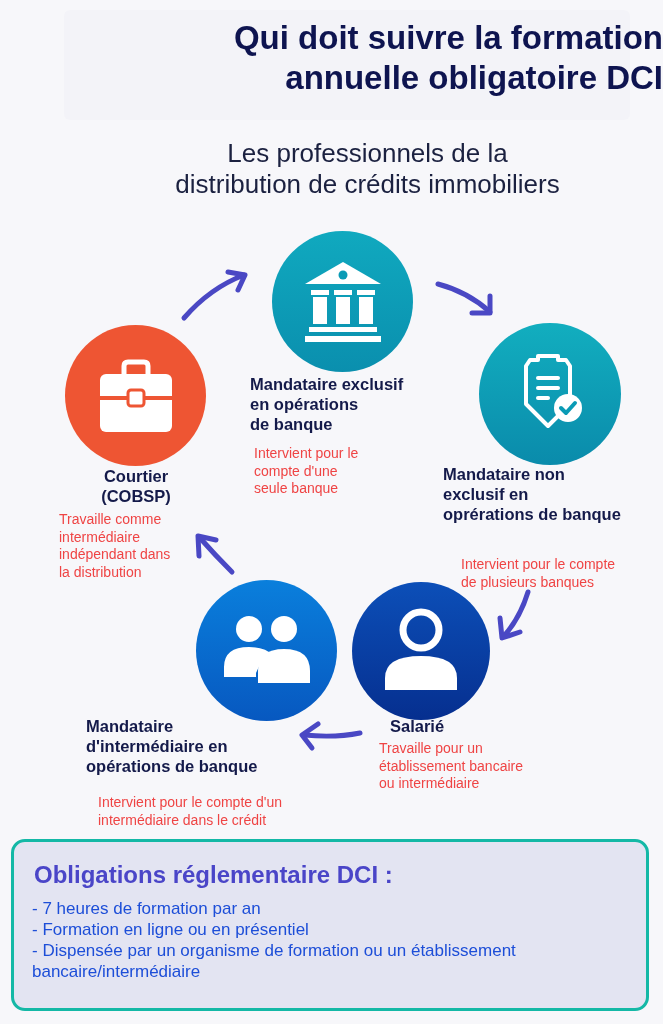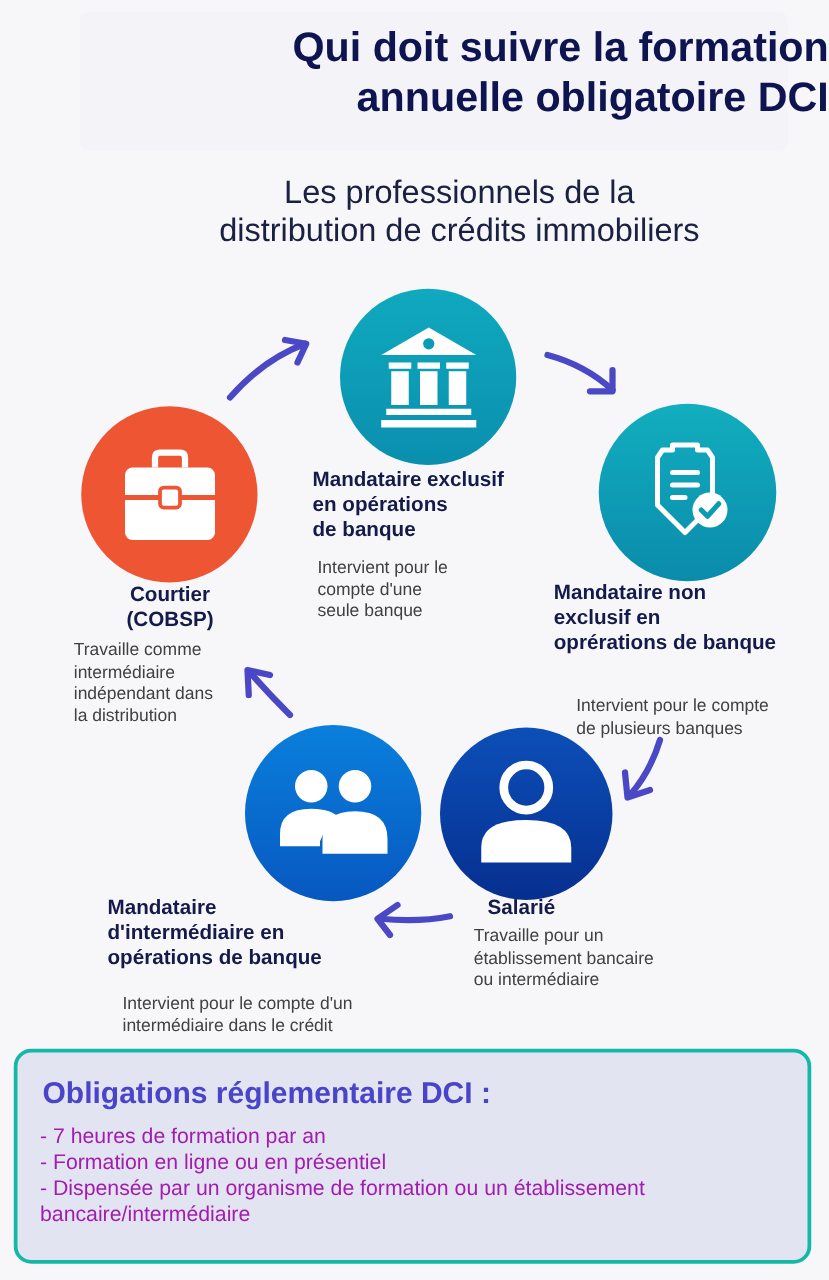--- a/index.html
+++ b/index.html
@@ -32,35 +32,35 @@
   .c-case { left: 65px; top: 325px; width: 141px; height: 141px;
     background: #ee5533; }
   .c-group { left: 196px; top: 580px; width: 141px; height: 141px;
     background: linear-gradient(180deg, #0a7fdc 0%, #0758c0 100%); }
   .c-user { left: 352px; top: 582px; width: 138px; height: 138px;
     background: linear-gradient(180deg, #0c4fb8 0%, #062f8f 100%); }
   .label {
     position: absolute; font-weight: bold; font-size: 16.5px; line-height: 20px; color: #141a4a;
   }
   .desc {
-    position: absolute; font-size: 14px; line-height: 17.5px; color: #404040;
+    position: absolute; font-size: 14px; line-height: 17.5px; color: #ef4444;
   }
   .arrow { position: absolute; }
   .obl-box {
     position: absolute; left: 11px; top: 839px; width: 638px; height: 172px;
     box-sizing: border-box; border: 3px solid #14b8a6; border-radius: 14px;
     background: #e3e4f2;
   }
   .obl-title {
     position: absolute; left: 20px; top: 18px; font-size: 24px; font-weight: bold;
     color: #4a45c8; line-height: 30px;
   }
   .obl-list {
     position: absolute; left: 18px; top: 56px; width: 600px; font-size: 17px;
-    line-height: 21px; color: #a21caf;
+    line-height: 21px; color: #1d4ed8;
   }
 </style>
 </head>
 <body>
 
 <div class="title-box"></div>
 <div class="title">
   <div>Qui doit suivre la formation</div>
   <div>annuelle obligatoire DCI</div>
 </div>

